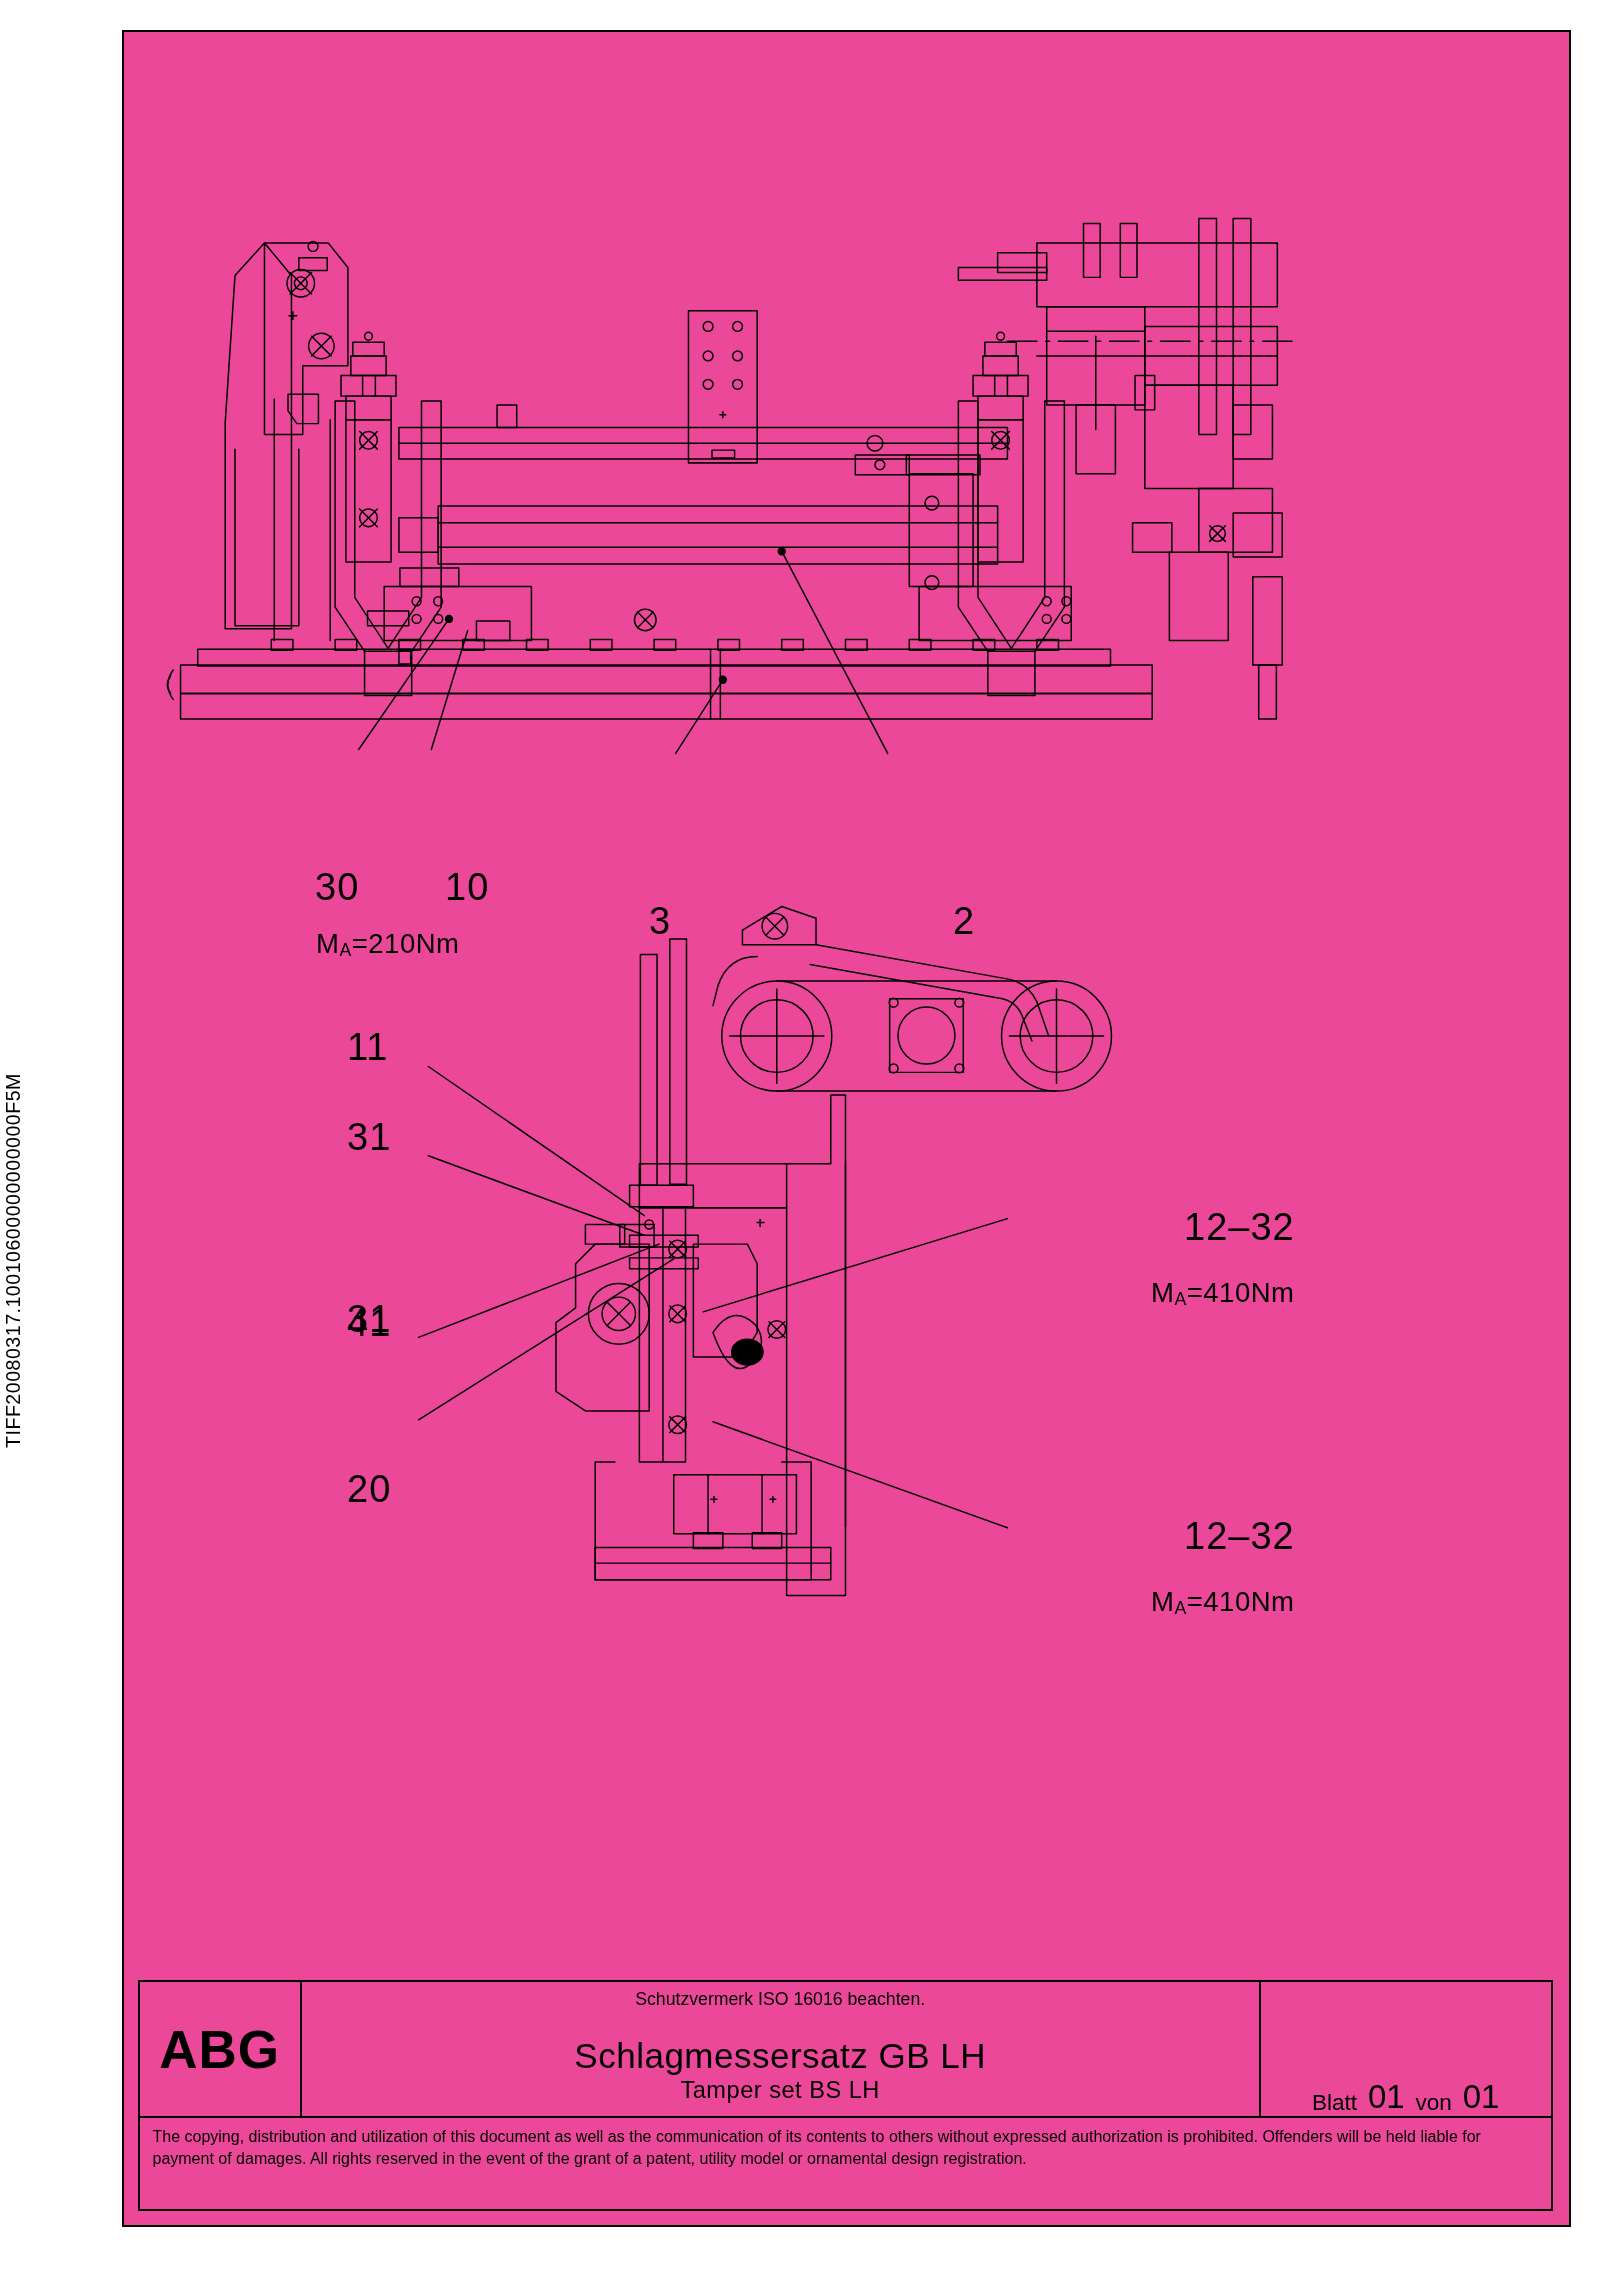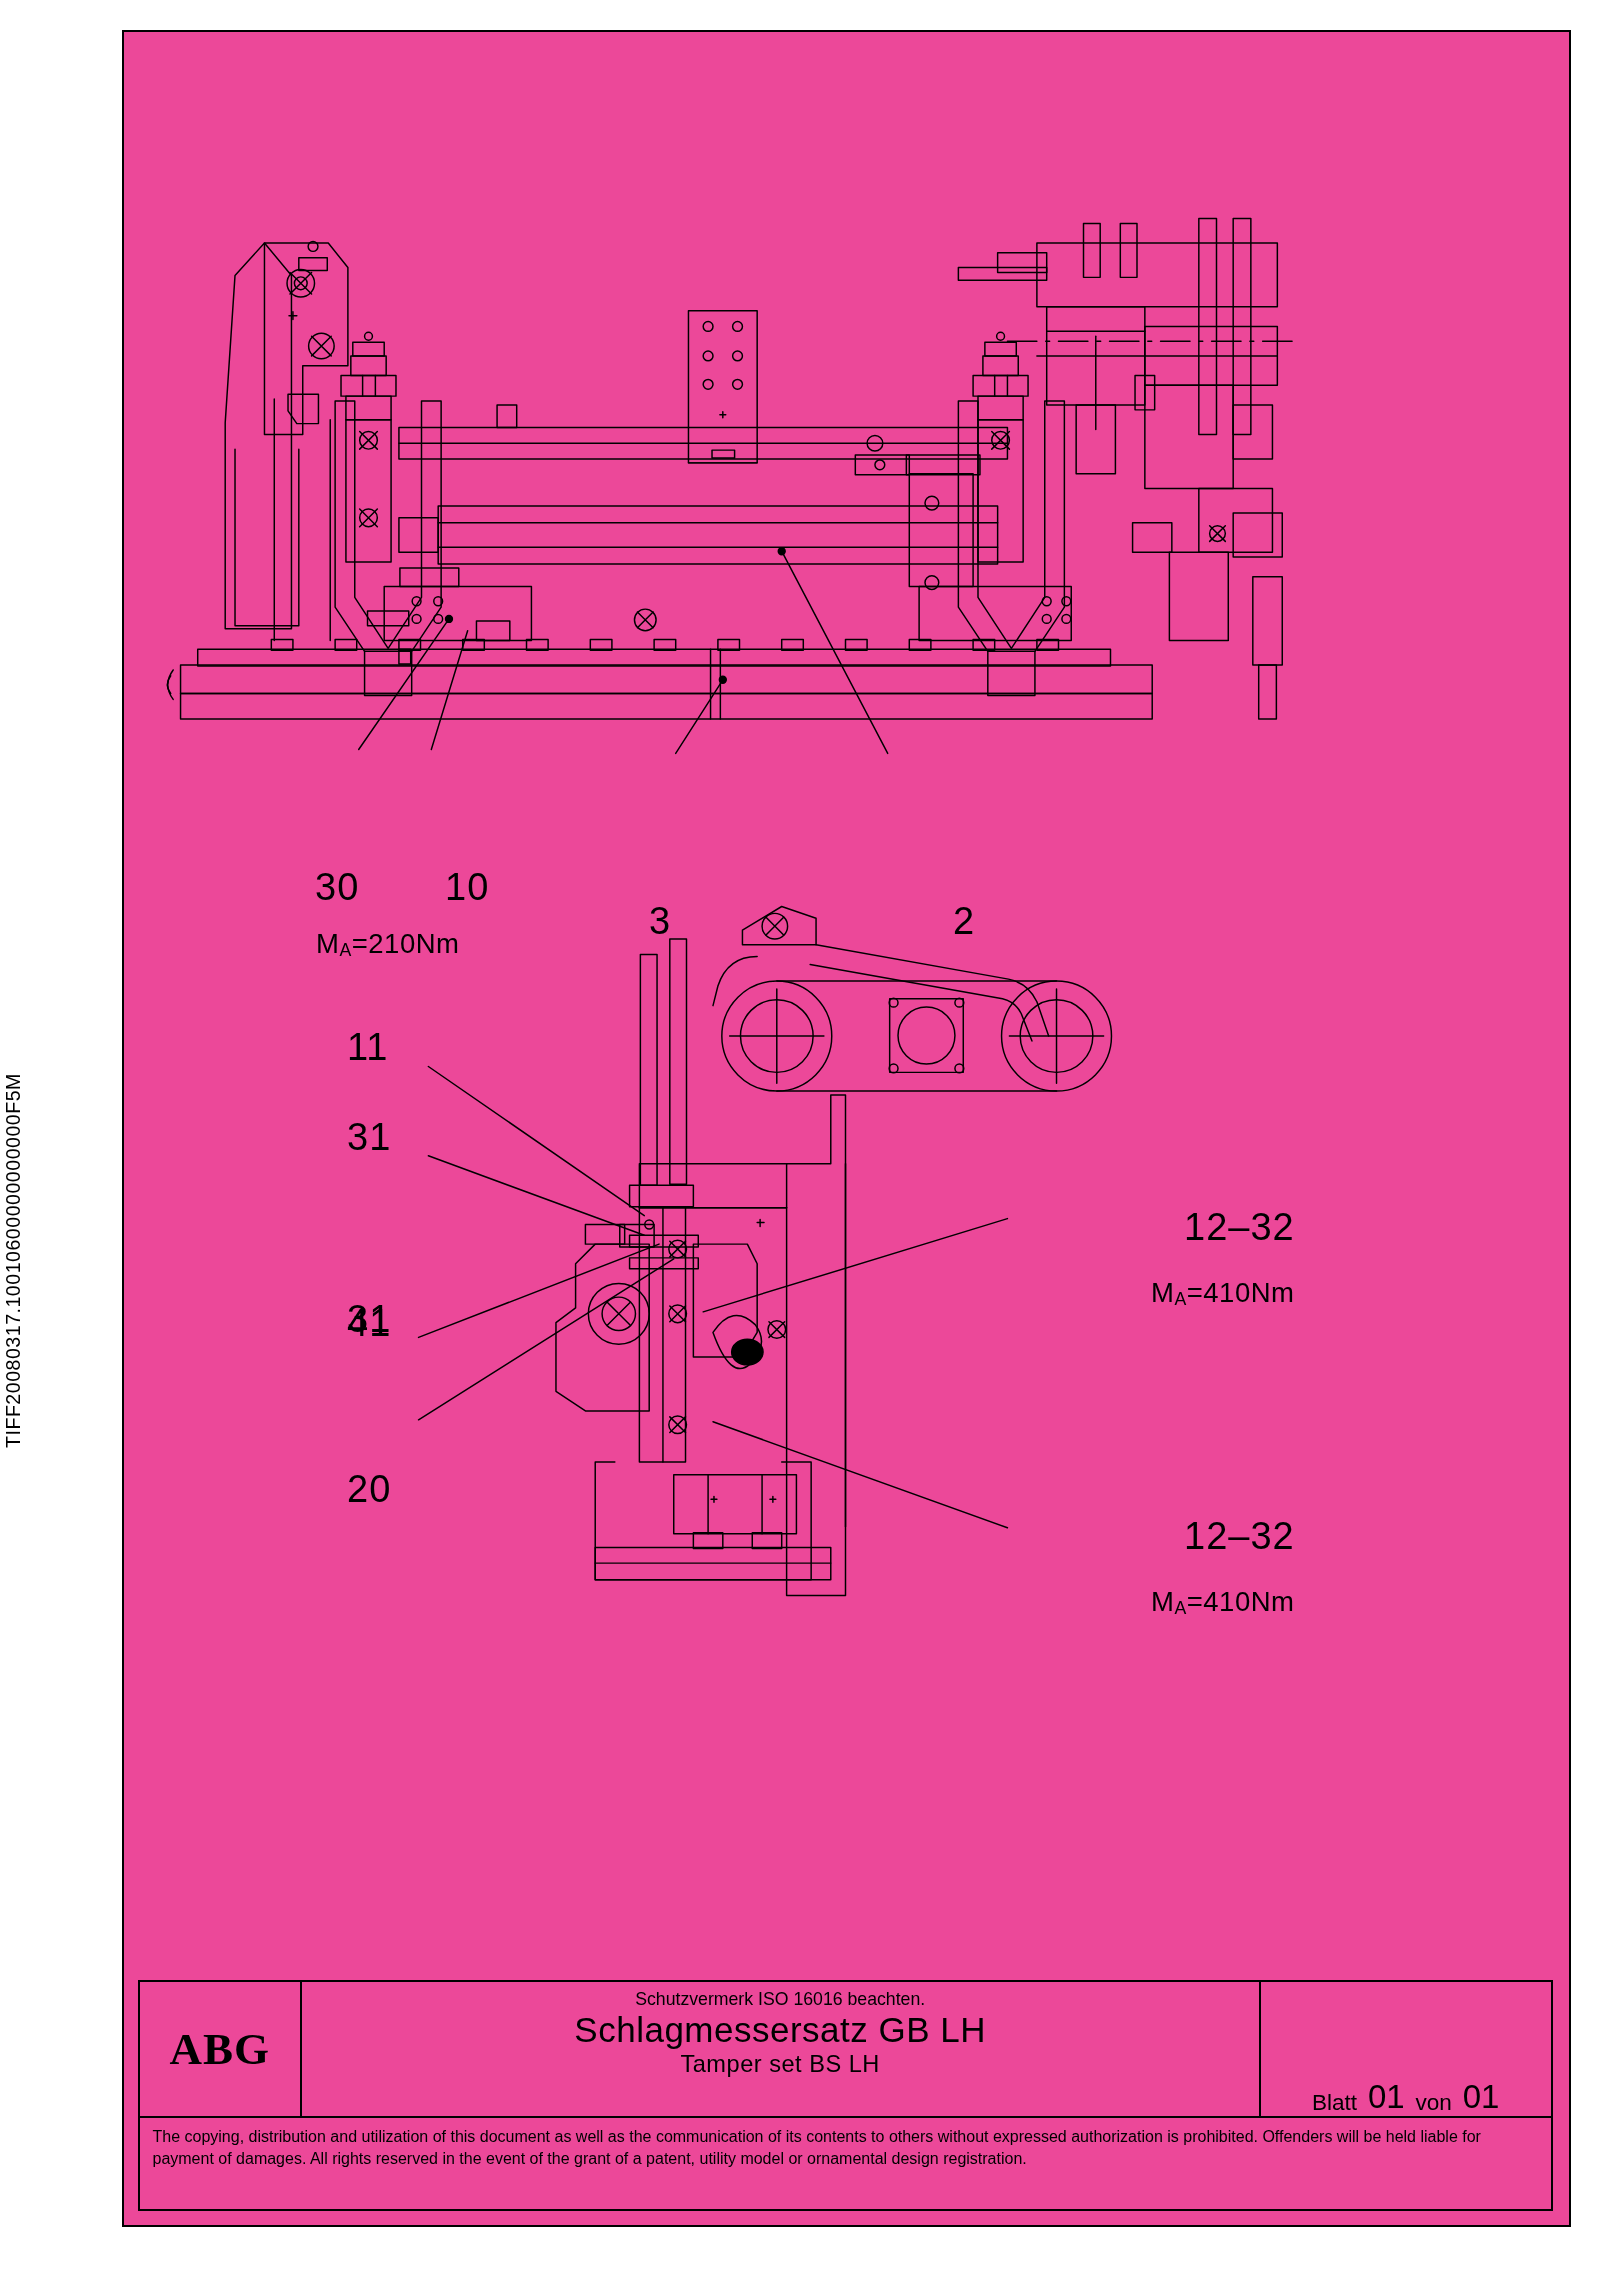--- a/index.html
+++ b/index.html
@@ -83,39 +83,39 @@
   }
   .tb-logo {
     width: 162px;
     border-right: 2px solid #000;
     box-sizing: border-box;
     display: flex;
     align-items: center;
     justify-content: center;
   }
   .tb-logo .logo-text {
-    font-family: Liberation Serif, serif;
+    font-family: Liberation Sans, sans-serif;
     font-weight: bold;
-    font-size: 45px;
+    font-size: 53px;
     letter-spacing: 1px;
     text-align: right;
   }
   .tb-center {
     flex: 1;
     border-right: 2px solid #000;
     box-sizing: border-box;
     display: flex;
     flex-direction: column;
     align-items: center;
     justify-content: flex-start;
     padding-top: 6.9px;
   }
   .tb-note {
     font-size: 17.7px;
-    margin-bottom: 0;
+    margin-bottom: 26px;
   }
   .tb-title-de {
     font-size: 35px;
     letter-spacing: 0.5px;
     margin-bottom: 1px;
   }
   .tb-title-en {
     font-size: 23.6px;
     letter-spacing: 0.5px;
   }

